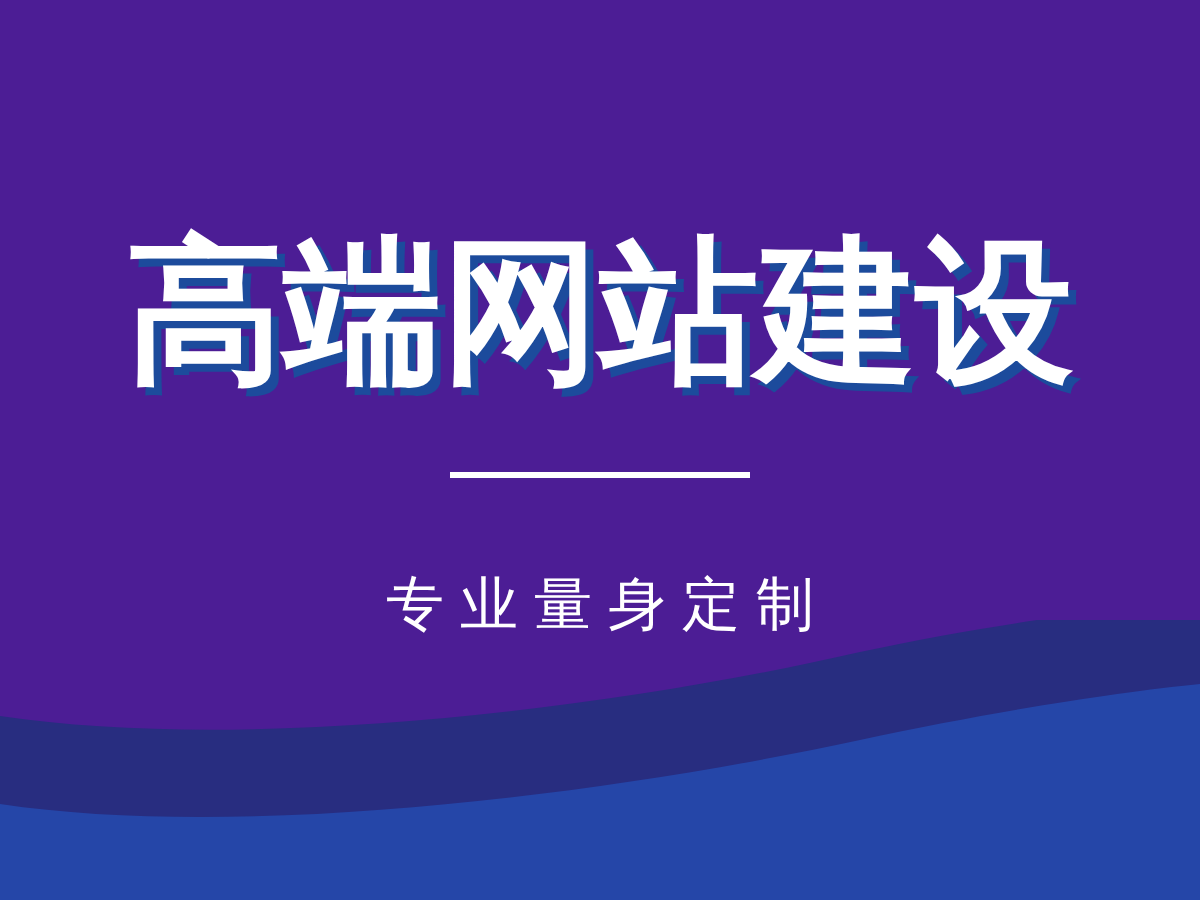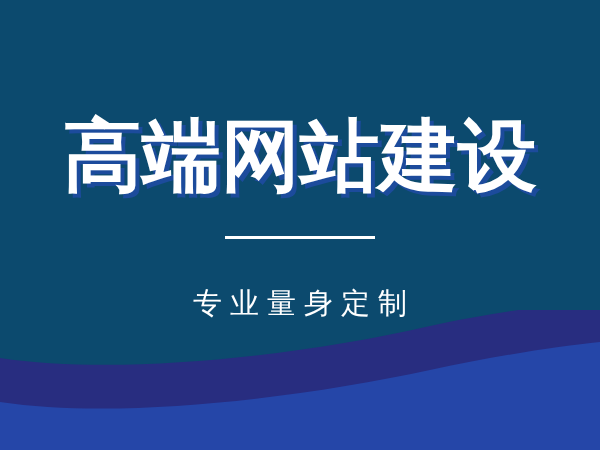--- a/index.html
+++ b/index.html
@@ -7,21 +7,21 @@
     margin: 0;
     padding: 0;
     background: #ffffff;
   }
 
   #banner {
     position: relative;
     width: 600px;
     height: 450px;
     overflow: hidden;
-    background: #0c4a6e;
+    background: #4c1d95;
     font-family: "Liberation Sans", "DejaVu Sans", sans-serif;
     -webkit-font-smoothing: antialiased;
   }
 
   
   .wave-layer {
     position: absolute;
     left: 0;
     bottom: 0;
     width: 600px;

